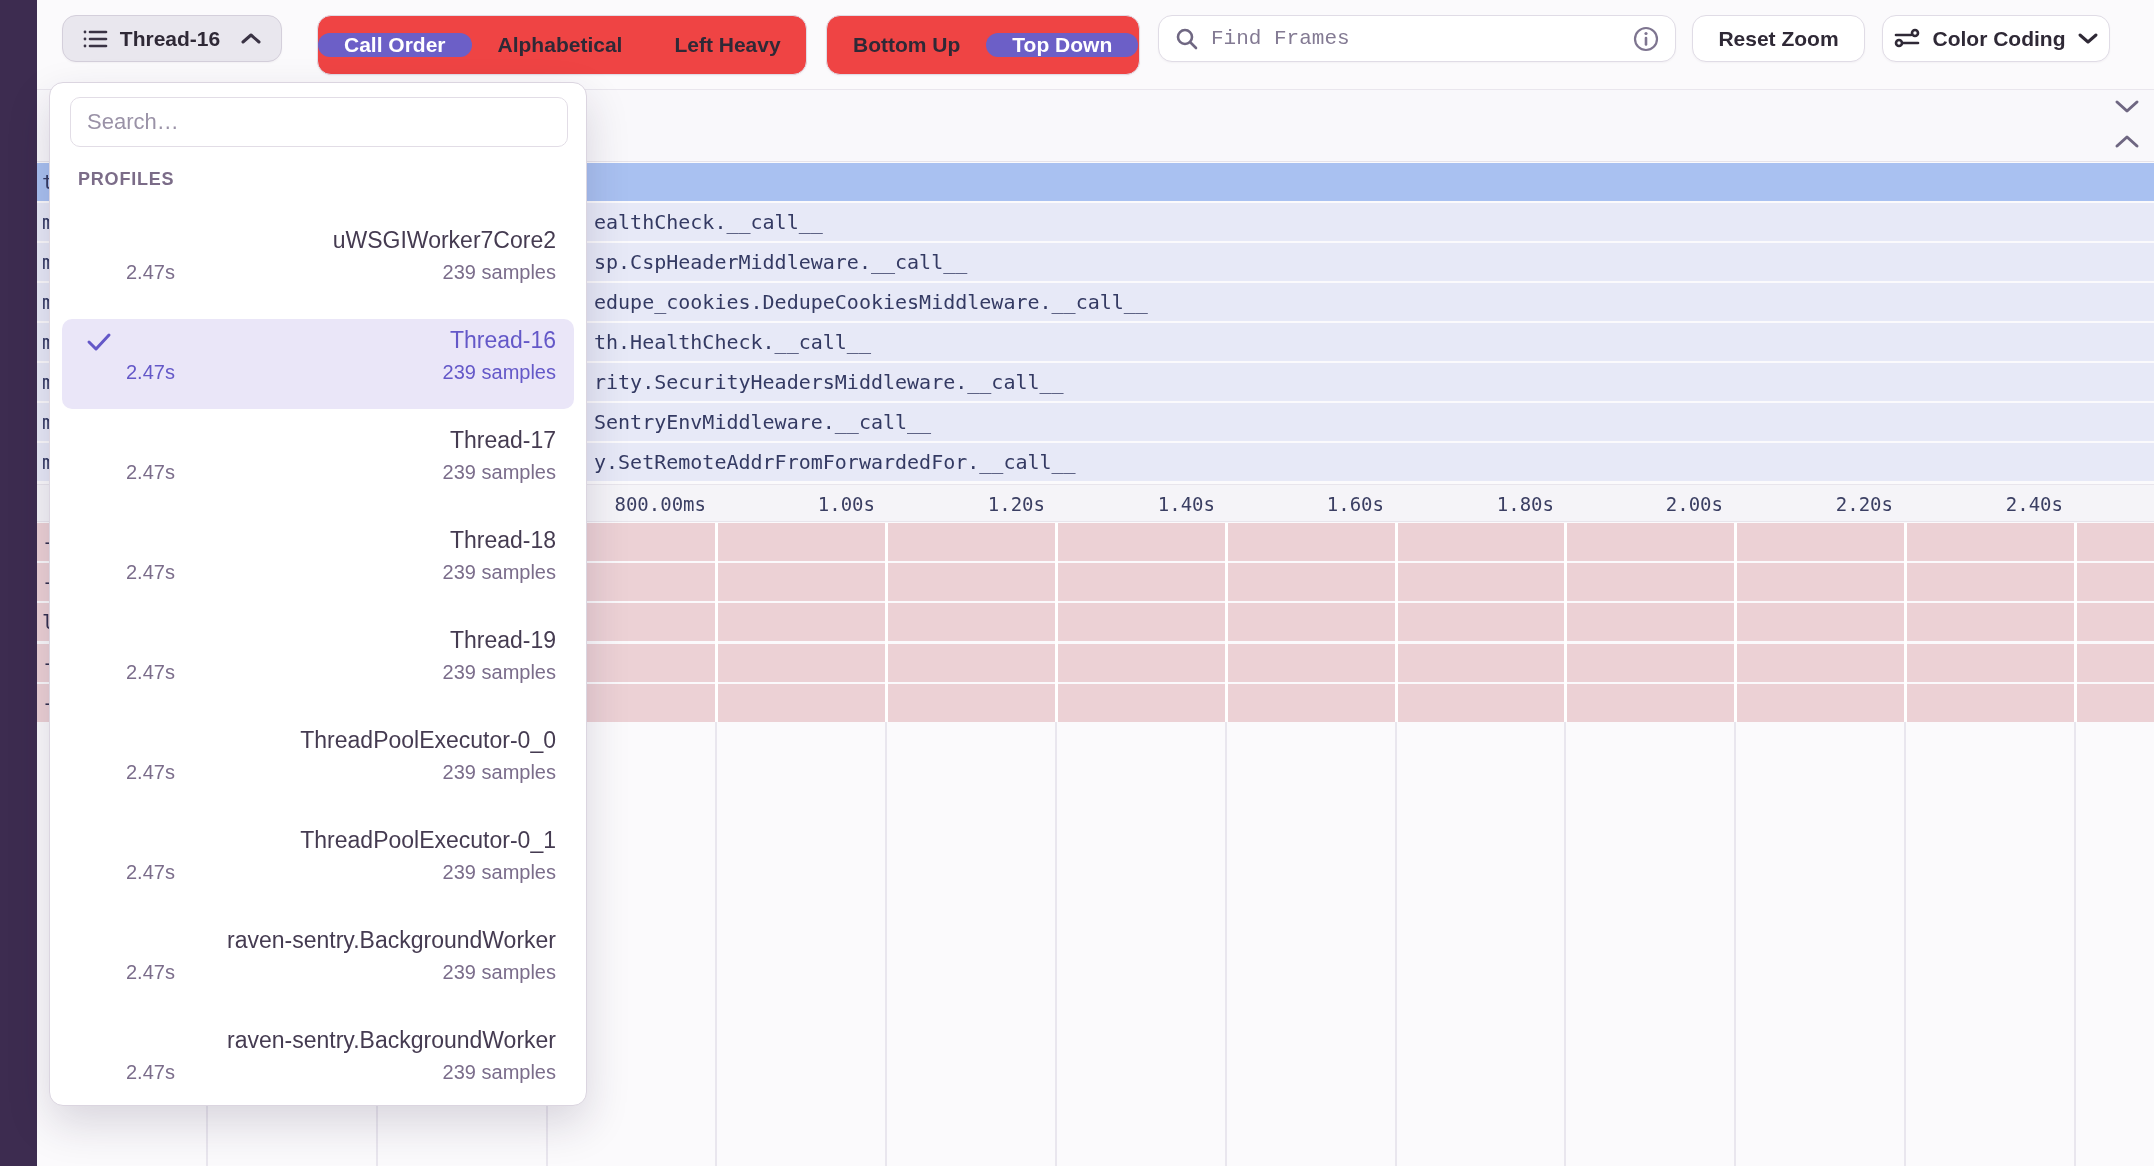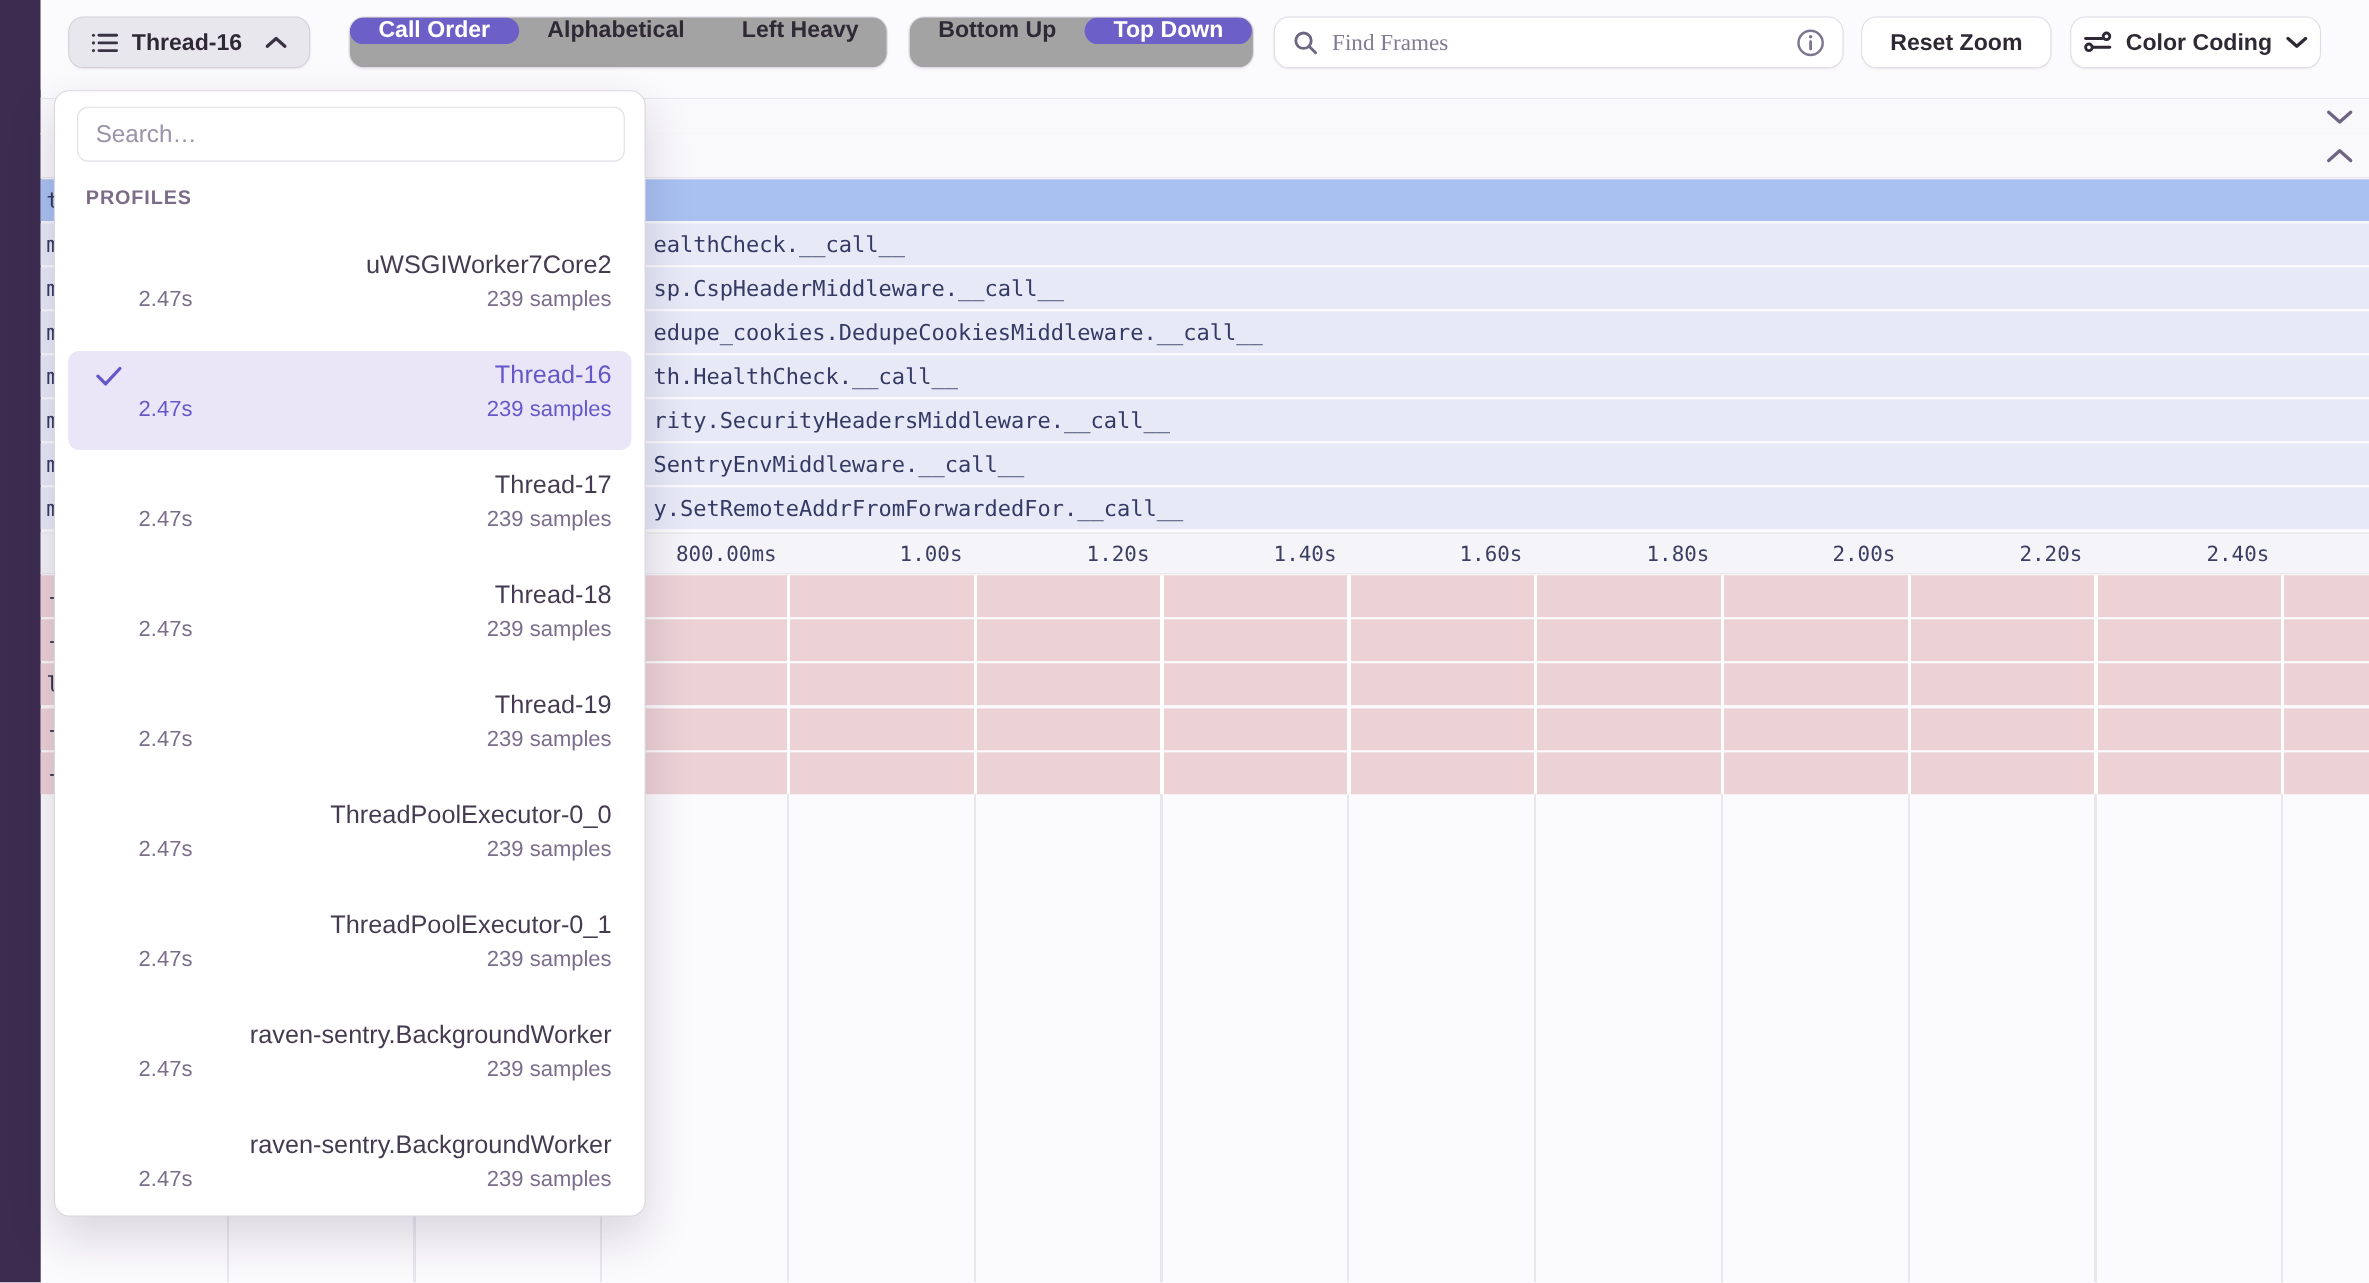--- a/index.html
+++ b/index.html
@@ -18,41 +18,41 @@
   .toolbar{position:absolute;left:37px;top:0;right:0;height:82px;background:#fbfafc;}
   .btn{
     position:absolute;top:15px;height:47px;box-sizing:border-box;
     background:#fff;border:1px solid #e0dce6;border-radius:14px;
     display:flex;align-items:center;justify-content:center;
     font-weight:bold;font-size:21px;color:#2f2936;cursor:pointer;
     box-shadow:0 1px 2px rgba(43,34,51,0.04);
   }
   .thread-btn{left:25px;width:220px;background:#e9e7ee;border-color:#d4cfdb;gap:12px;}
   .pill{
-    position:absolute;top:15px;height:47px;box-sizing:border-box;background:#a3a3a3;
-    border:1px solid #e0dce6;border-radius:14px;display:flex;align-items:flex-start;
+    position:absolute;top:15px;height:60px;box-sizing:border-box;background:#ef4444;
+    border:1px solid #e0dce6;border-radius:14px;display:flex;align-items:center;
     overflow:hidden;box-shadow:0 1px 2px rgba(43,34,51,0.04);
   }
   .pill1{left:280px;width:490px;}
   .pill2{left:789px;width:314px;}
   .seg{
     display:flex;align-items:center;justify-content:center;
     font-weight:bold;font-size:21px;color:#2f2936;padding:0 26px;cursor:pointer;white-space:nowrap;
   }
   .seg.active{background:#6c5fc7;color:#fff;border-radius:14px;}
   .seg-divider{width:1px;background:#e4e1e9;margin:9px 0;}
   .searchbox{
     position:absolute;left:1121px;top:15px;width:518px;height:47px;box-sizing:border-box;
     background:#fff;border:1px solid #e0dce6;border-radius:14px;
     display:flex;align-items:center;padding:0 16px;gap:10px;
     box-shadow:0 1px 2px rgba(43,34,51,0.04);
   }
   .searchbox input{
     flex:1;border:none;outline:none;font-size:21px;color:#453a50;background:transparent;
-    font-family:Liberation Serif, serif;
+    font-family:Liberation Mono, monospace;
   }
   .searchbox input::placeholder{color:#837a93;}
   .reset-btn{left:1655px;width:173px;justify-content:center;}
   .color-btn{left:1845px;width:228px;gap:12px;}
   .icon{display:inline-flex;align-items:center;justify-content:center;}
 
   
   .panel-bar{position:absolute;left:37px;right:0;background:#f9f8fb;border-top:1px solid #e9e6ed;border-bottom:1px solid #e6e3ea;box-sizing:border-box;}
   .bar-a{top:89px;height:33px;}
   .bar-b{top:121px;height:41px;border-top:none;}

